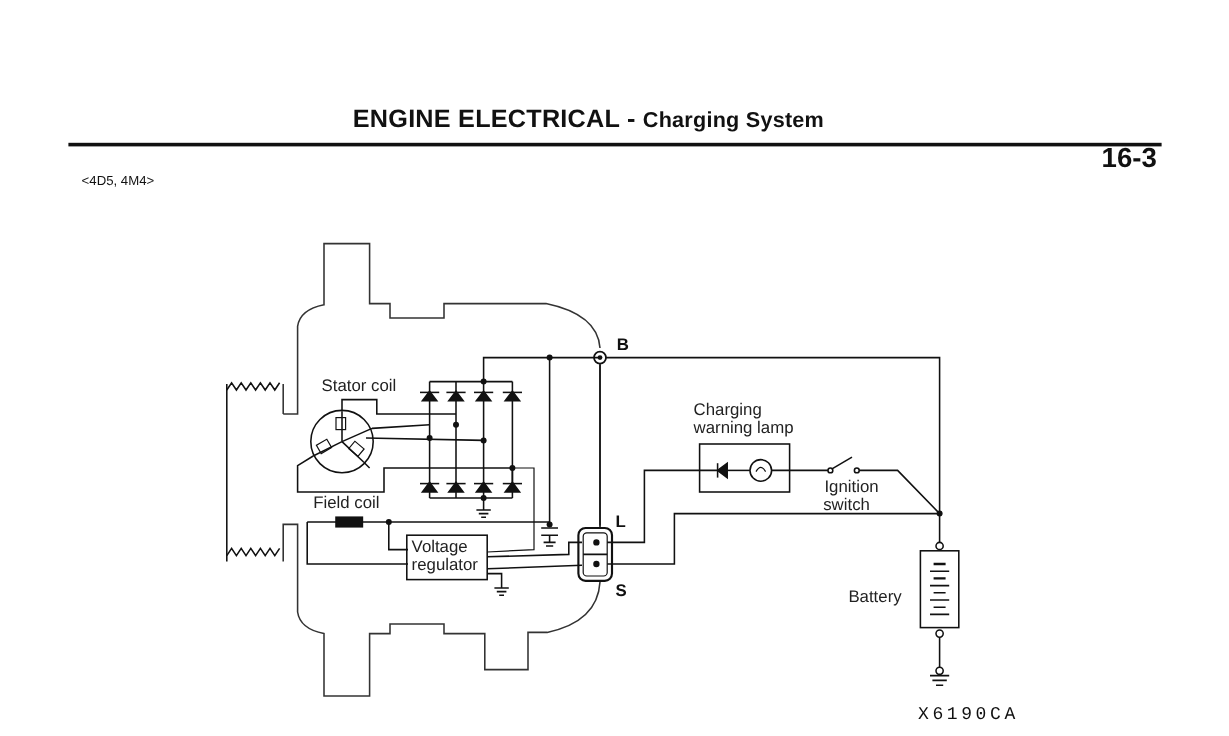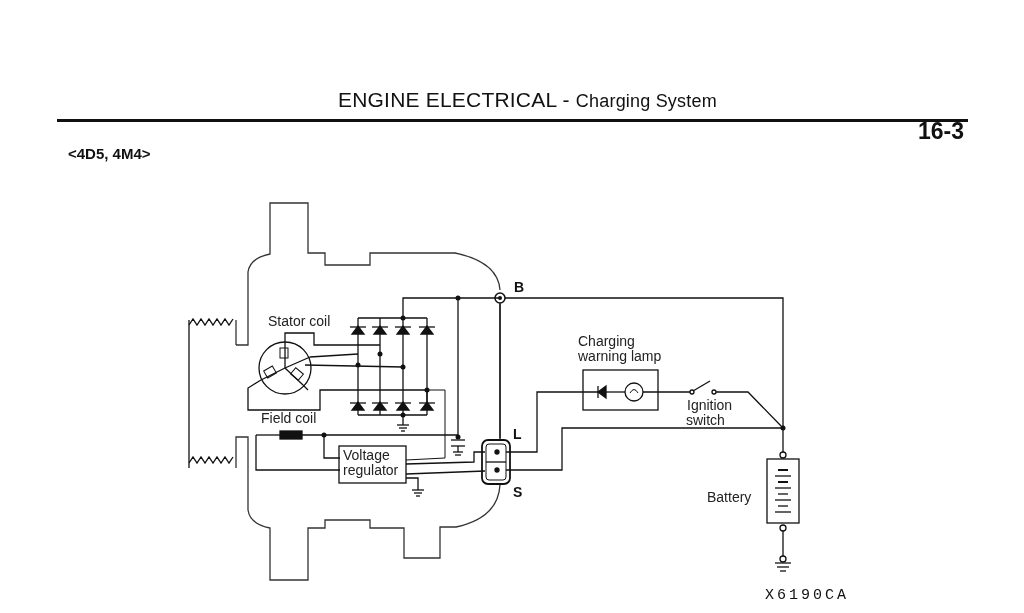--- a/index.html
+++ b/index.html
@@ -1,21 +1,21 @@
 <!DOCTYPE html>
 <html><head>
 <meta charset="utf-8">
 <style>
   html, body { margin: 0; padding: 0; background: #ffffff; }
   body { width: 1024px; height: 613px; position: relative; overflow: hidden; font-family: "Liberation Sans", sans-serif; color: #111; }
-  .hdr-title { position: absolute; left: 294px; top: 88px; font-size: 21px; font-weight: normal; letter-spacing: 0.2px; margin-left: 44px; }
+  .hdr-title { position: absolute; left: 294px; top: 88px; font-size: 21px; font-weight: bold; letter-spacing: 0.2px; }
   .hdr-title .sub { font-size: 18px; }
   .hdr-page { position: absolute; left: 918px; top: 86px; font-size: 23px; font-weight: bold; margin-top: 32px; }
   .hdr-rule { position: absolute; left: 57px; top: 119px; width: 911px; height: 3px; background: #111; }
-  .variant { position: absolute; left: 68px; top: 145px; font-size: 15px; font-weight: bold; }
+  .variant { position: absolute; left: 68px; top: 145px; font-size: 11px; font-weight: normal; }
   svg.diagram { position: absolute; left: 0; top: 0; }
   .lbl { font-family: "Liberation Sans", sans-serif; font-size: 14px; fill: #222; }
   .lbl-b { font-family: "Liberation Sans", sans-serif; font-size: 14px; font-weight: bold; fill: #111; }
   .code { font-family: "Liberation Mono", monospace; font-size: 15px; fill: #111; letter-spacing: 3px; }
 </style>
 </head>
 <body>
 
 <div class="hdr-title">
   <span>ENGINE ELECTRICAL</span>

